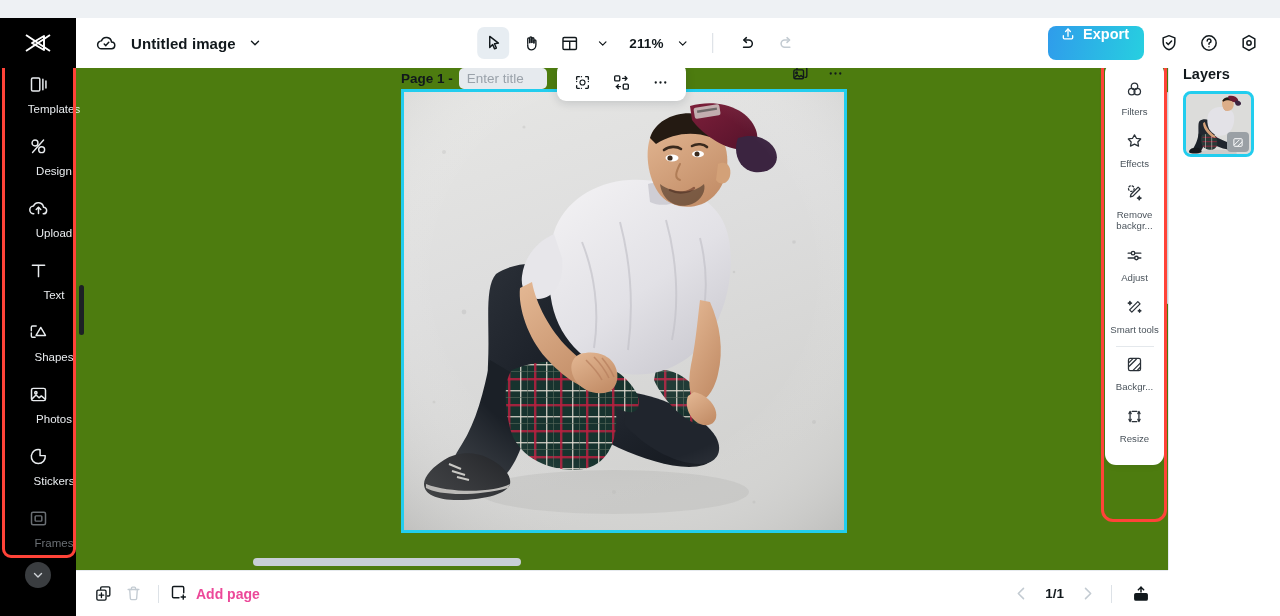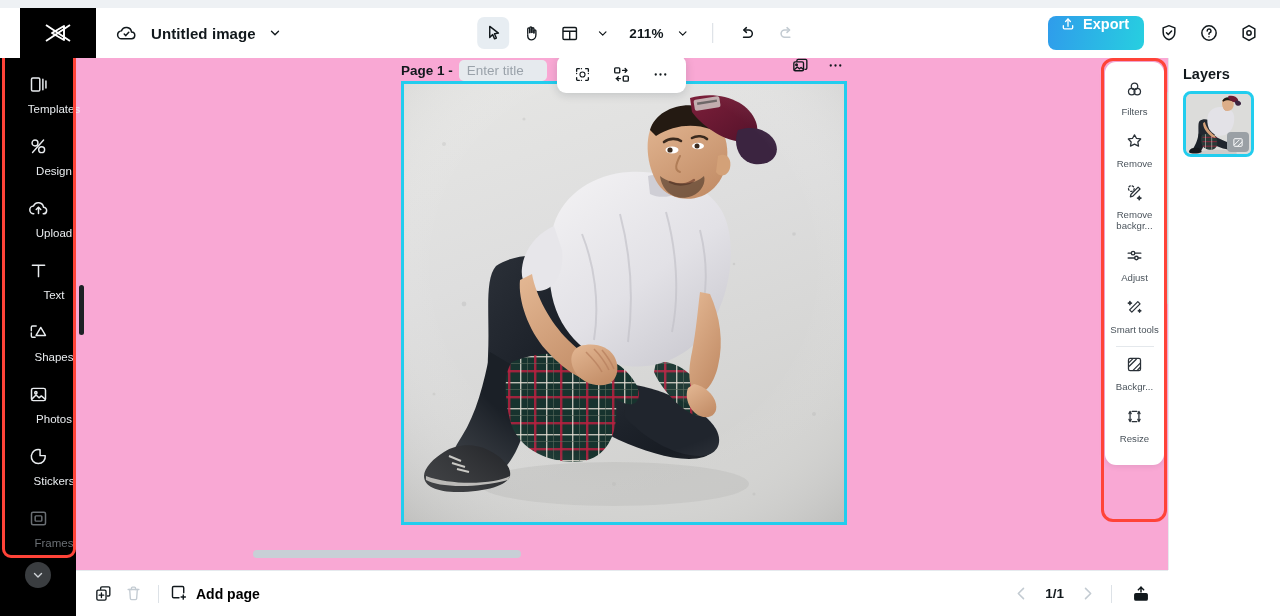--- a/index.html
+++ b/index.html
@@ -6,24 +6,23 @@
   html, body {
     width: 1280px; height: 616px;
     font-family: "Liberation Sans", sans-serif;
     overflow: hidden;
     background: #eef1f4;
   }
   #app { position: relative; width: 1280px; height: 616px; }
 
   
   .topbar {
-    position: absolute; left: 0; top: 8px; width: 1280px; height: 50px;
+    position: absolute; left: 0; top: 18px; width: 1280px; height: 50px;
     background: #ffffff; display: flex; align-items: center;
     z-index: 30;
-    padding-left: 20px;
   }
   .logo-cell {
     width: 76px; height: 50px; background: #000; flex: 0 0 76px;
     display: flex; align-items: center; justify-content: center;
   }
   .doc-cloud { margin-left: 20px; display: flex; align-items: center; color: #11181c; }
   .doc-title {
     margin-left: 14px; font-size: 15px; font-weight: 700; color: #11181c;
     letter-spacing: .1px;
   }
@@ -93,22 +92,22 @@
     border: 3px solid #ff4338; border-radius: 9px; pointer-events: none;
     z-index: 26;
   }
   .rail-grip {
     position: absolute; left: 79px; top: 285px; width: 5px; height: 50px;
     background: #1d2125; border-radius: 3px; z-index: 27; cursor: ew-resize;
   }
 
   
   .workspace {
-    position: absolute; left: 76px; top: 42px; right: 112px; height: 566px;
-    background: #f9a8d4;
+    position: absolute; left: 76px; top: 50px; right: 112px; height: 566px;
+    background: #4d7c0f;
   }
   .canvas-scroll { position: absolute; inset: 0 0 36px 0; }
 
   .page-label {
     position: absolute; left: 325px; top: 18px;
     display: flex; align-items: center; gap: 6px;
   }
   .page-label .pg {
     font-size: 13.5px; font-weight: 700; color: #11181c;
   }
@@ -207,21 +206,21 @@
     display: flex; align-items: center; z-index: 20;
   }
   .bb-icon {
     width: 30px; height: 30px; display: flex; align-items: center;
     justify-content: center; cursor: pointer; color: #11181c;
   }
   .bb-icon.dim { color: #c3cbd2; }
   .bb-div { width: 1px; height: 18px; background: #dde2e7; margin: 0 10px; }
   .addpage {
     display: flex; align-items: center; gap: 8px; cursor: pointer;
-    font-size: 14px; font-weight: 700; color: #000000;
+    font-size: 14px; font-weight: 700; color: #ec4899;
   }
   .bb-right {
     margin-left: auto; display: flex; align-items: center; gap: 4px;
     padding-right: 12px;
   }
   .pg-num { font-size: 13.5px; font-weight: 700; color: #11181c; padding: 0 10px; }
   .arrow-dim { color: #c3cbd2; cursor: pointer; display: flex; }
 
   
   .layers-bottom {
@@ -627,21 +626,21 @@
           </svg>
       </span>
       <span class="rl">Filters</span>
     </div>
     <div class="rp-item">
       <span>
         <svg width="19" height="19" viewBox="0 0 24 24" fill="none" stroke="#2a3138" stroke-width="1.6" stroke-linejoin="round">
             <path d="M12 3.6l2.6 4.6 5.2.6-3.6 3.8.9 5.2-5.1-2.5-5.1 2.5.9-5.2L4.2 8.8l5.2-.6z"></path>
           </svg>
       </span>
-      <span class="rl">Remove</span>
+      <span class="rl">Effects</span>
     </div>
     <div class="rp-item">
       <span>
         <svg width="19" height="19" viewBox="0 0 24 24" fill="none" stroke="#2a3138" stroke-width="1.6" stroke-linejoin="round" stroke-linecap="round">
           <path d="M16.6 5.2l2.4 2.4-9 9-3.2.8.8-3.2z"></path>
           <circle cx="8" cy="7" r="3.6" stroke-dasharray="2 2.4"></circle>
           <path d="M18 16.6l.7 1.7 1.7.7-1.7.7-.7 1.7-.7-1.7-1.7-.7 1.7-.7z"></path>
         </svg>
       </span>
       <span class="rl">Remove backgr...</span>

